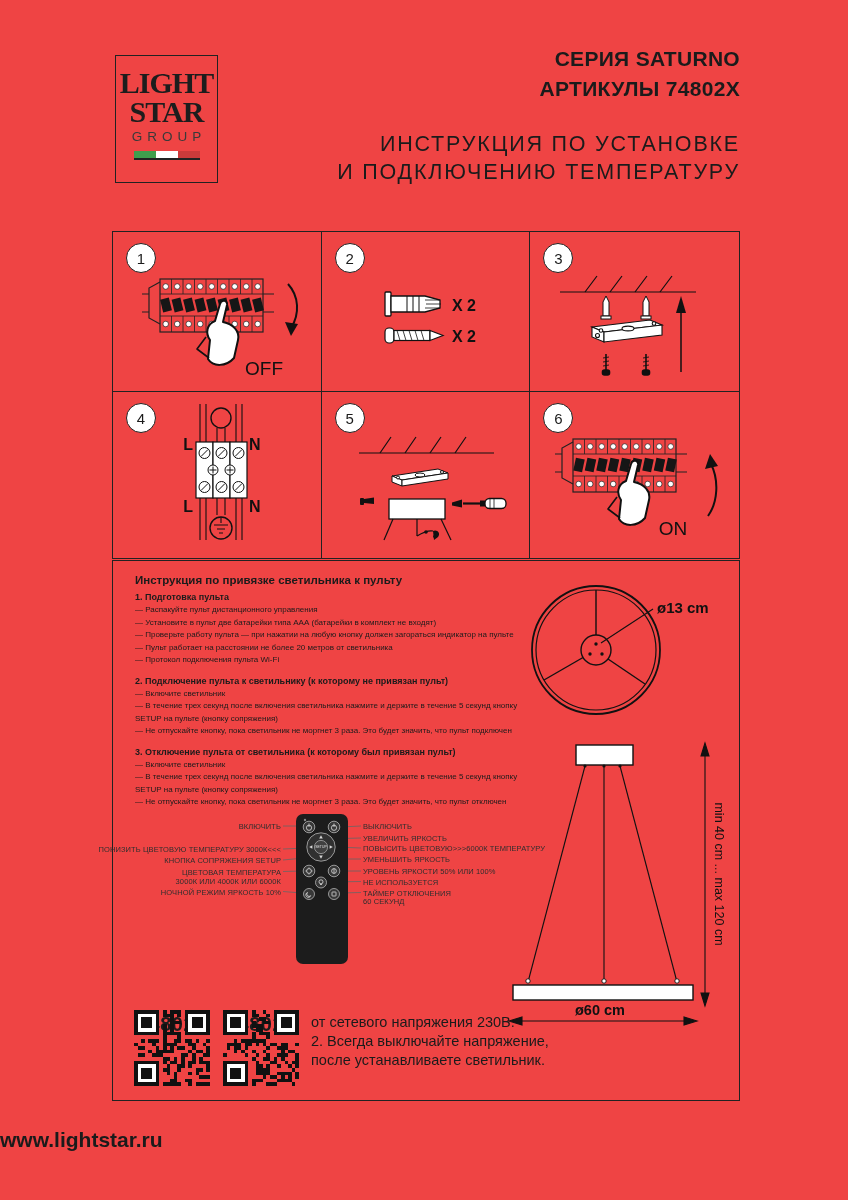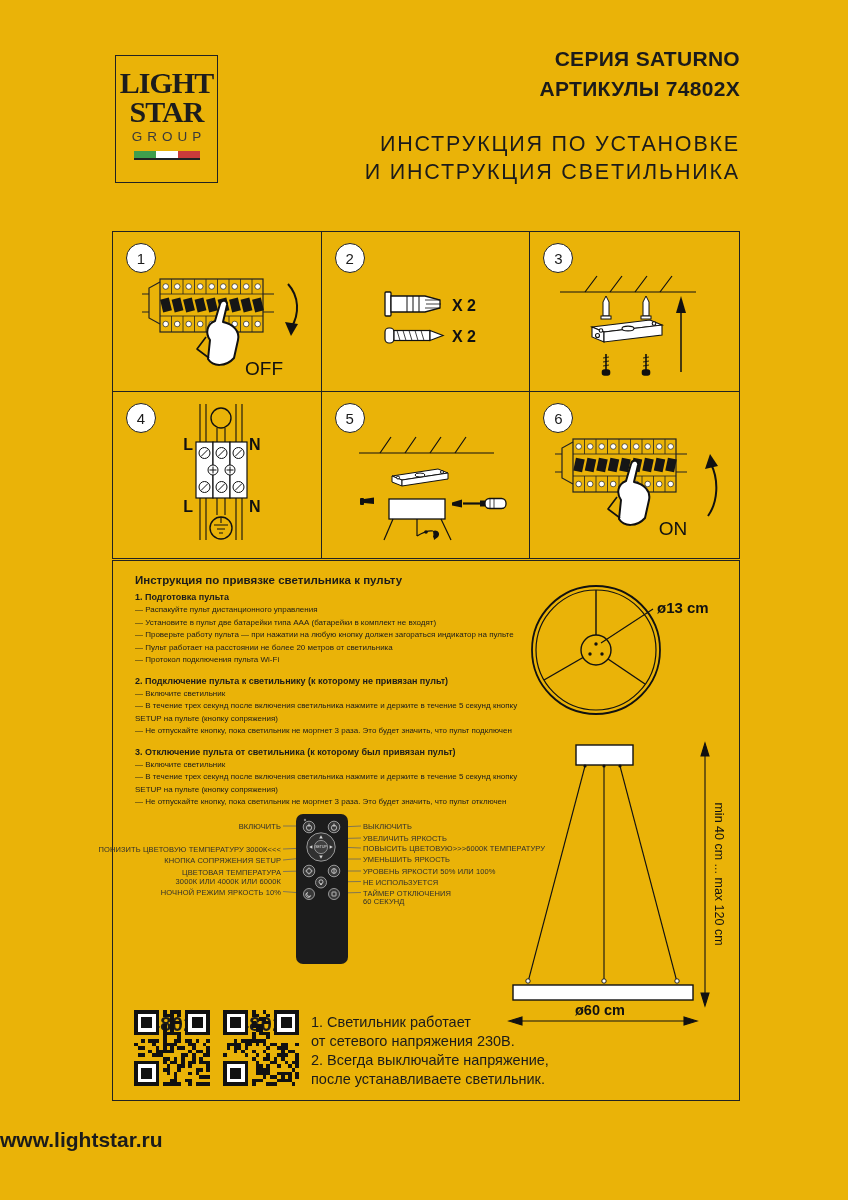--- a/index.html
+++ b/index.html
@@ -1,17 +1,17 @@
 <!DOCTYPE html>
 <html><head>
 <meta charset="utf-8">
 <style>
   html,body{margin:0;padding:0;background:#fff;}
   body{width:848px;height:1200px;font-family:"Liberation Sans",sans-serif;color:#1b1b1b;}
-  .page{position:relative;width:848px;height:1200px;overflow:hidden;background:#eab308;}
+  .page{position:relative;width:848px;height:1200px;overflow:hidden;background:#ef4444;}
   svg{font-family:"Liberation Sans",sans-serif;display:block;}
 
   
   .logo-box{position:absolute;left:115px;top:55px;width:103px;height:128px;border:1.5px solid #222;box-sizing:border-box;text-align:center;}
   .logo-word{font-family:"Liberation Serif",serif;font-weight:bold;font-size:30px;line-height:.95;letter-spacing:-1px;color:#1d1d1d;}
   .logo-word.first{margin-top:13px;}
   .logo-group{font-size:13.5px;letter-spacing:5px;padding-left:5px;color:#3a3a3a;margin-top:3px;}
   .logo-flag{width:66px;height:7px;margin:7px auto 0;display:flex;border-bottom:2px solid #222;}
   .logo-flag i{flex:1;}
   .hdr-series{position:absolute;right:108px;top:44px;text-align:right;font-weight:bold;font-size:21px;line-height:1.45;letter-spacing:.3px;}
@@ -64,21 +64,21 @@
         <i style="background:#ffffff"></i>
         <i style="background:#cb3b3b"></i>
     </div>
   </div>
   <div class="hdr-series">
     <div>СЕРИЯ SATURNO</div>
     <div>АРТИКУЛЫ 74802X</div>
   </div>
   <div class="hdr-title">
     <div>ИНСТРУКЦИЯ ПО УСТАНОВКЕ</div>
-    <div>И ИНСТРУКЦИЯ СВЕТИЛЬНИКА</div>
+    <div>И ПОДКЛЮЧЕНИЮ ТЕМПЕРАТУРУ</div>
   </div>
 
   <div class="grid">
 
     <div class="cell">
       <div class="badge">1</div>
       <svg width="209" height="160" viewBox="0 0 209 160">
         <g stroke="#222" fill="none" stroke-width="1.2">
           <path d="M47,50 L36,56 V86 L47,92"></path>
           <path d="M29,62 H36 M29,80 H36"></path>
@@ -707,21 +707,20 @@
           <rect x="14" y="0" width="7" height="7"></rect>
           <rect x="15" y="1" width="5" height="5" fill="#fff"></rect>
           <rect x="16" y="2" width="3" height="3"></rect>
           <rect x="0" y="14" width="7" height="7"></rect>
           <rect x="1" y="15" width="5" height="5" fill="#fff"></rect>
           <rect x="2" y="16" width="3" height="3"></rect>
         </svg>
       </div>
 
     <div class="notes">
-      <div>1. Светильник работает</div>
       <div>от сетевого напряжения 230В.</div>
       <div>2. Всегда выключайте напряжение,</div>
       <div>после устанавливаете светильник.</div>
     </div>
 
     <div class="pendant">
       <svg width="240" height="302" viewBox="0 0 240 302">
         <rect x="75" y="12" width="57" height="20" stroke="#111" stroke-width="1.4" fill="#fff"></rect>
         <g fill="#111">
           <circle cx="84" cy="33" r="1.6"></circle>

